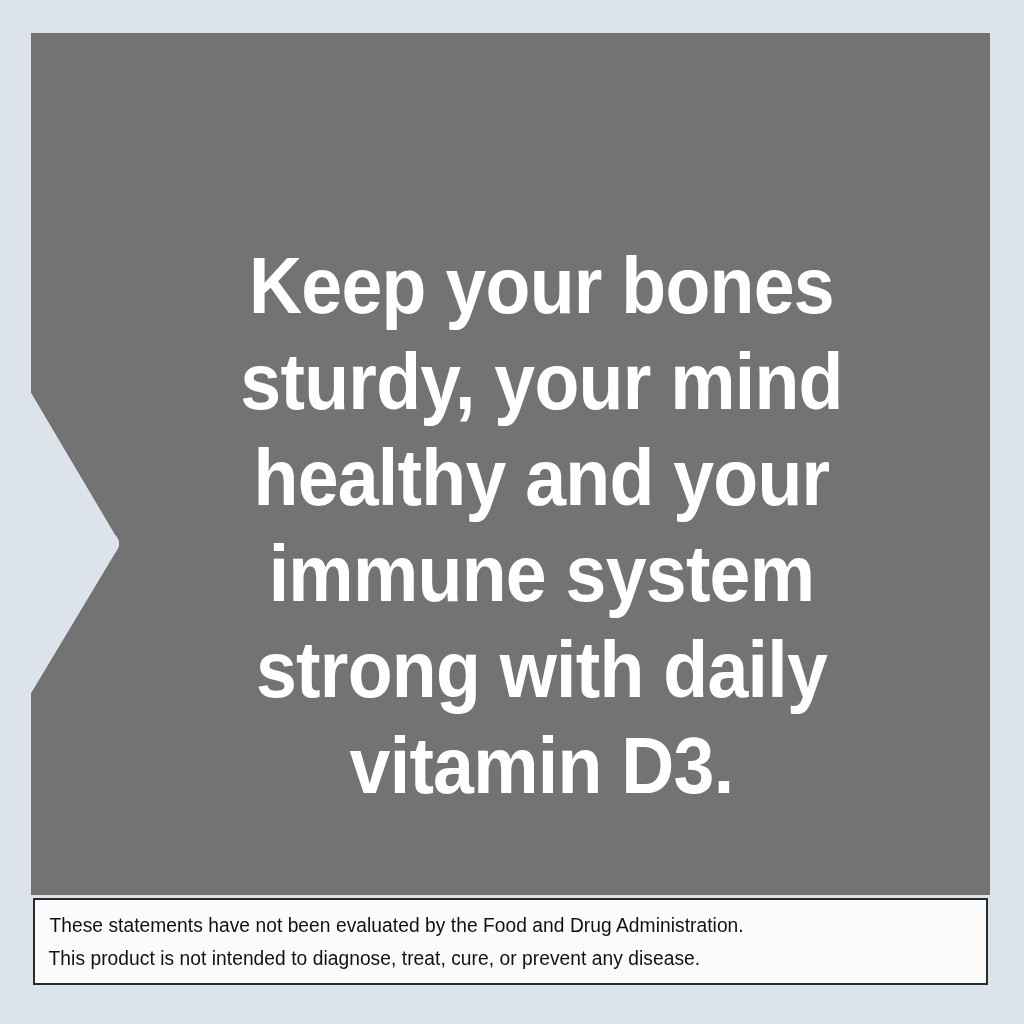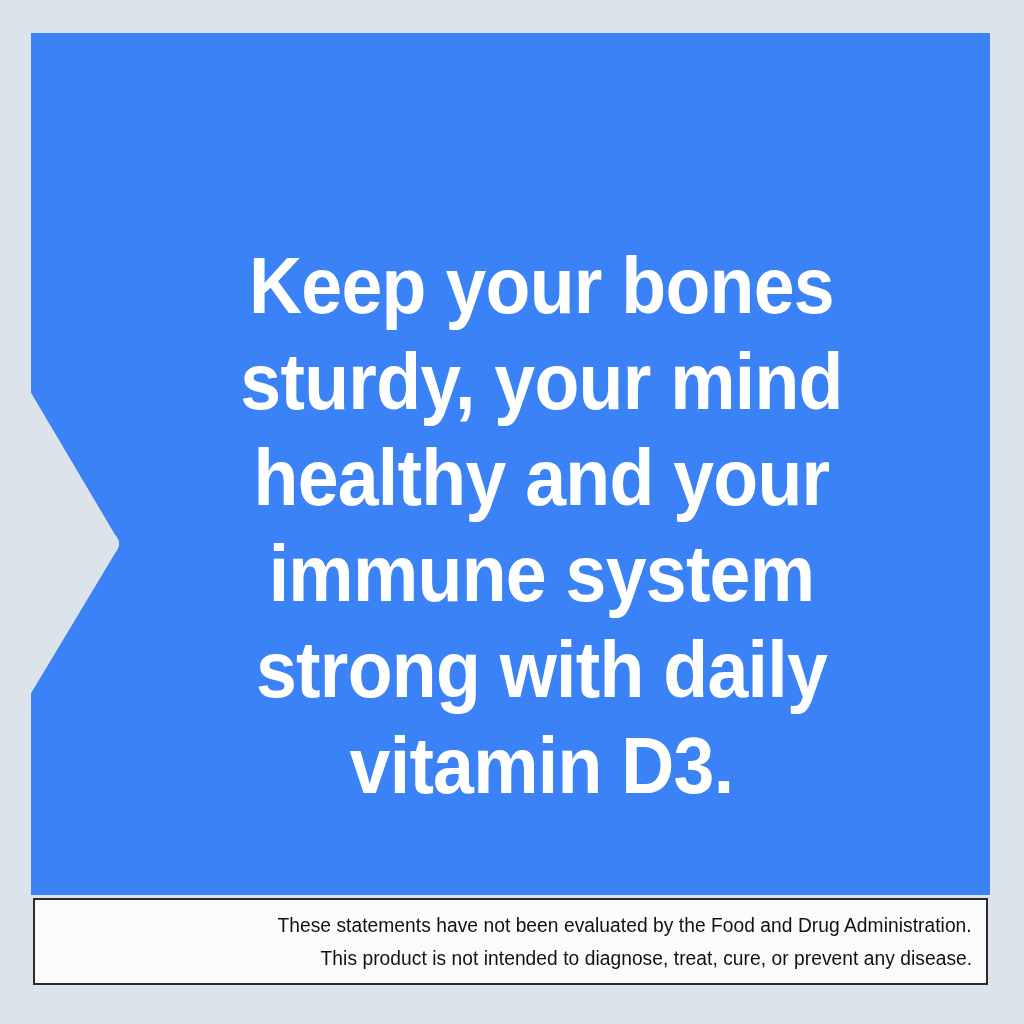--- a/index.html
+++ b/index.html
@@ -25,21 +25,21 @@
     background: #dde3ea;
   }
 
   
   .blue-panel {
     position: absolute;
     left: 31px;
     top: 33px;
     width: 959px;
     height: 862px;
-    background: #3b82f6;
+    background: #737373;
   }
 
   .chevron-notch {
     position: absolute;
     left: 0px;
     top: 330px;
     width: 140px;
     height: 370px;
     pointer-events: none;
   }
@@ -71,21 +71,21 @@
     position: absolute;
     left: 33px;
     top: 898px;
     width: 955px;
     height: 87px;
     box-sizing: border-box;
     background: #fbfbfb;
     border: 2px solid #2b2b2b;
     display: flex;
     flex-direction: column;
-    align-items: flex-end;
+    align-items: flex-start;
     justify-content: center;
   }
 
   .disclaimer-line {
     display: block;
     color: #111111;
     font-family: "Liberation Sans Narrow", "Liberation Sans", "DejaVu Sans", sans-serif;
     font-size: 20px;
     line-height: 33px;
     font-weight: 400;

